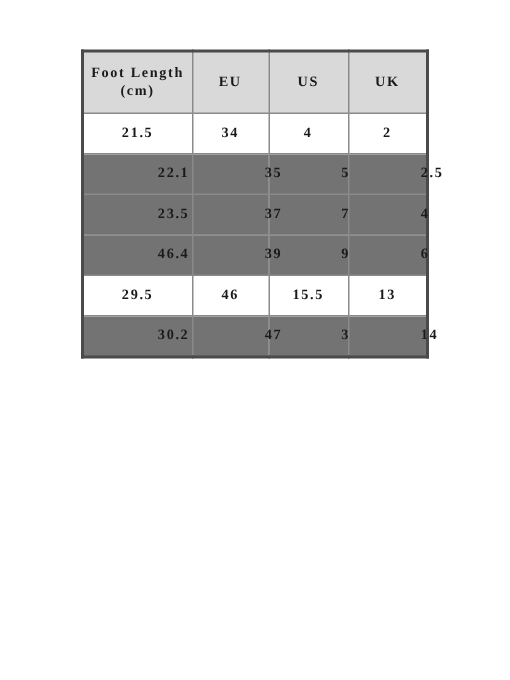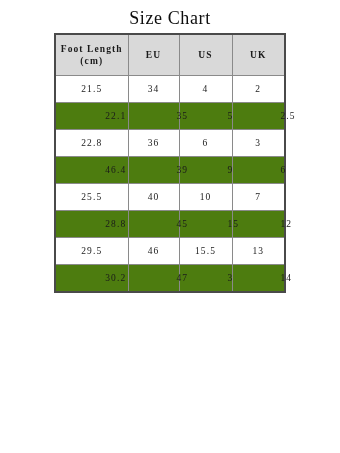--- a/index.html
+++ b/index.html
@@ -74,38 +74,37 @@
     padding: 0 2px;
   }
 
   .hdr-line1 { display: block; }
   .hdr-line2 { display: block; }
 
   table.size-table tbody td {
     height: 26px;
     font-size: 9.5px;
     letter-spacing: 1.1px;
-    font-weight: 400;
+    font-weight: 700;
     padding: 0;
   }
 
   table.size-table tbody tr.row-odd td {
     background: #ffffff;
   }
   table.size-table tbody tr.row-even td {
-    background: #4d7c0f;
+    background: #737373;
     padding-left: 48px;
   }
 </style>
 </head>
 <body>
 
 <div class="page">
 
-  <div class="chart-title">Size Chart</div>
 
   <div class="size-table-wrap">
     <table class="size-table">
       <colgroup>
         <col class="c1">
           <col class="c2">
           <col class="c3">
           <col class="c4">
       </colgroup>
       <thead>
@@ -131,43 +130,31 @@
           <td>34</td>
           <td>4</td>
           <td>2</td>
         </tr>
         <tr class="row-even">
           <td>22.1</td>
           <td>35</td>
           <td>5</td>
           <td>2.5</td>
         </tr>
-        <tr class="row-odd">
-          <td>22.8</td>
-          <td>36</td>
-          <td>6</td>
-          <td>3</td>
+        <tr class="row-even">
+          <td>23.5</td>
+          <td>37</td>
+          <td>7</td>
+          <td>4</td>
         </tr>
         <tr class="row-even">
           <td>46.4</td>
           <td>39</td>
           <td>9</td>
           <td>6</td>
-        </tr>
-        <tr class="row-odd">
-          <td>25.5</td>
-          <td>40</td>
-          <td>10</td>
-          <td>7</td>
-        </tr>
-        <tr class="row-even">
-          <td>28.8</td>
-          <td>45</td>
-          <td>15</td>
-          <td>12</td>
         </tr>
         <tr class="row-odd">
           <td>29.5</td>
           <td>46</td>
           <td>15.5</td>
           <td>13</td>
         </tr>
         <tr class="row-even">
           <td>30.2</td>
           <td>47</td>

